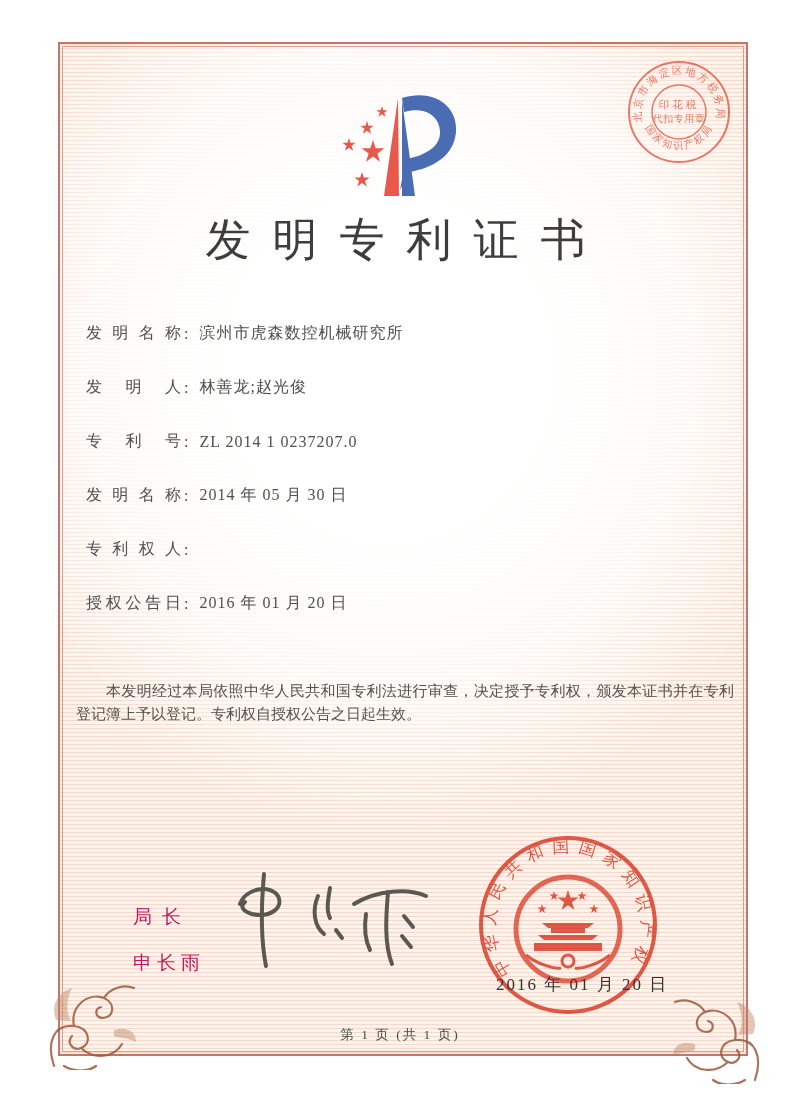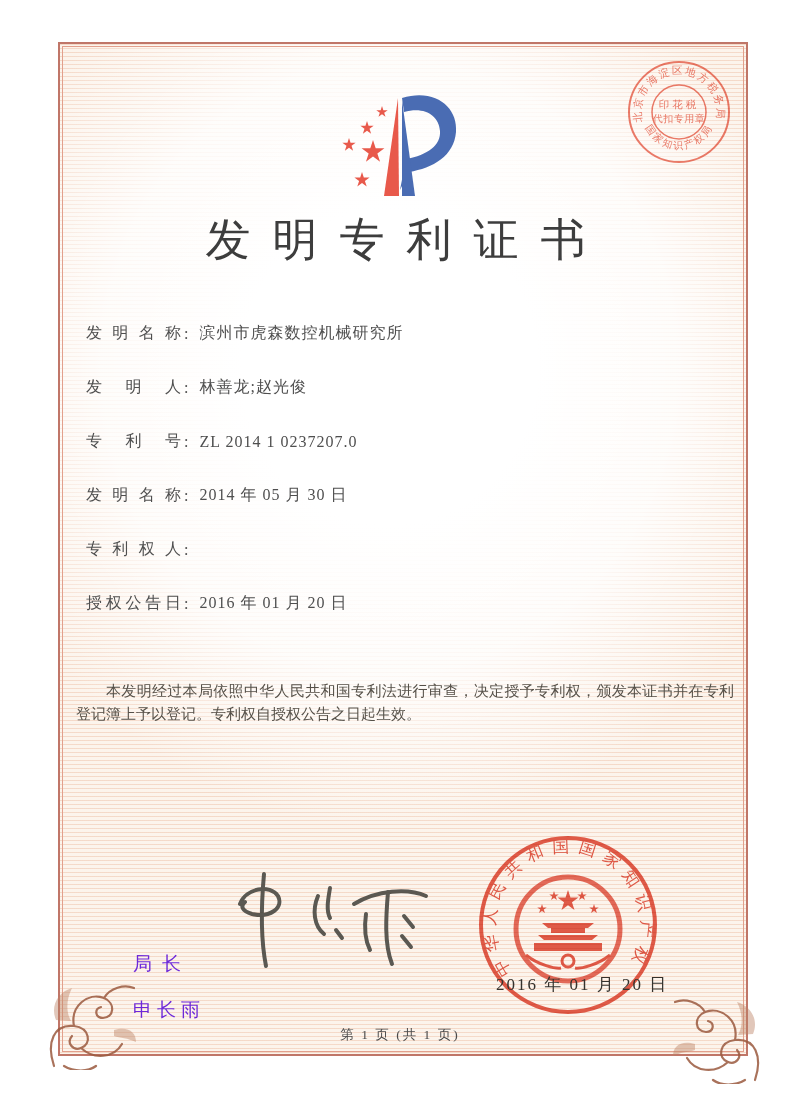--- a/index.html
+++ b/index.html
@@ -50,21 +50,21 @@
   .fcolon { margin:0 10px 0 2px; }
 
   .body-text {
     position:absolute; left:76px; top:648px; width:658px; z-index:3;
     font-size:15px; line-height:22.6px; color:#555048;
     text-align:justify;
     margin-top:32px;
   }
   .body-text p { text-indent:2em; }
 
-  .signer { position:absolute; left:133px; top:951px; z-index:3; color:#6d28d9; font-size:19px; }
+  .signer { position:absolute; left:133px; top:904px; z-index:3; color:#be185d; font-size:19px; }
   .signer .role { letter-spacing:10px; margin-bottom:20px; }
   .signer .name { letter-spacing:5px; }
 
   .signature { position:absolute; left:212px; top:866px; width:230px; height:112px; z-index:3; }
 
   .main-seal { position:absolute; left:473px; top:830px; width:190px; height:190px; z-index:4;
     mix-blend-mode:multiply; opacity:.92; }
   .issue-date { position:absolute; left:496px; top:973px; z-index:5;
     font-size:17px; color:#35322d; letter-spacing:2px; }
 

